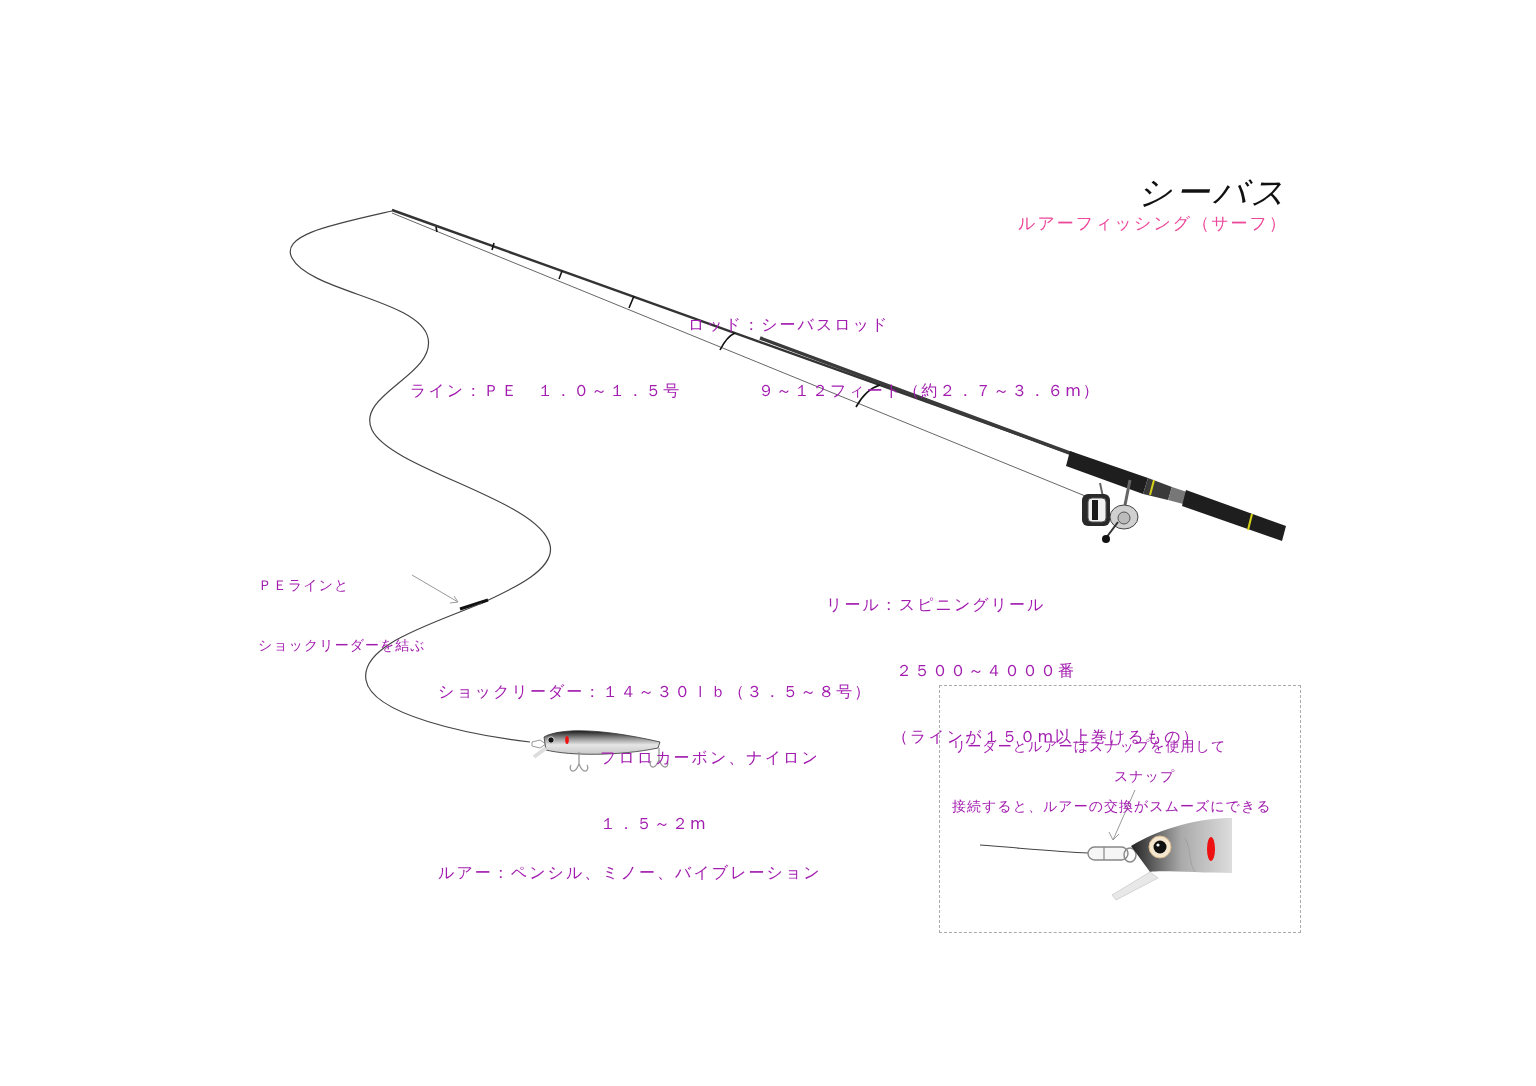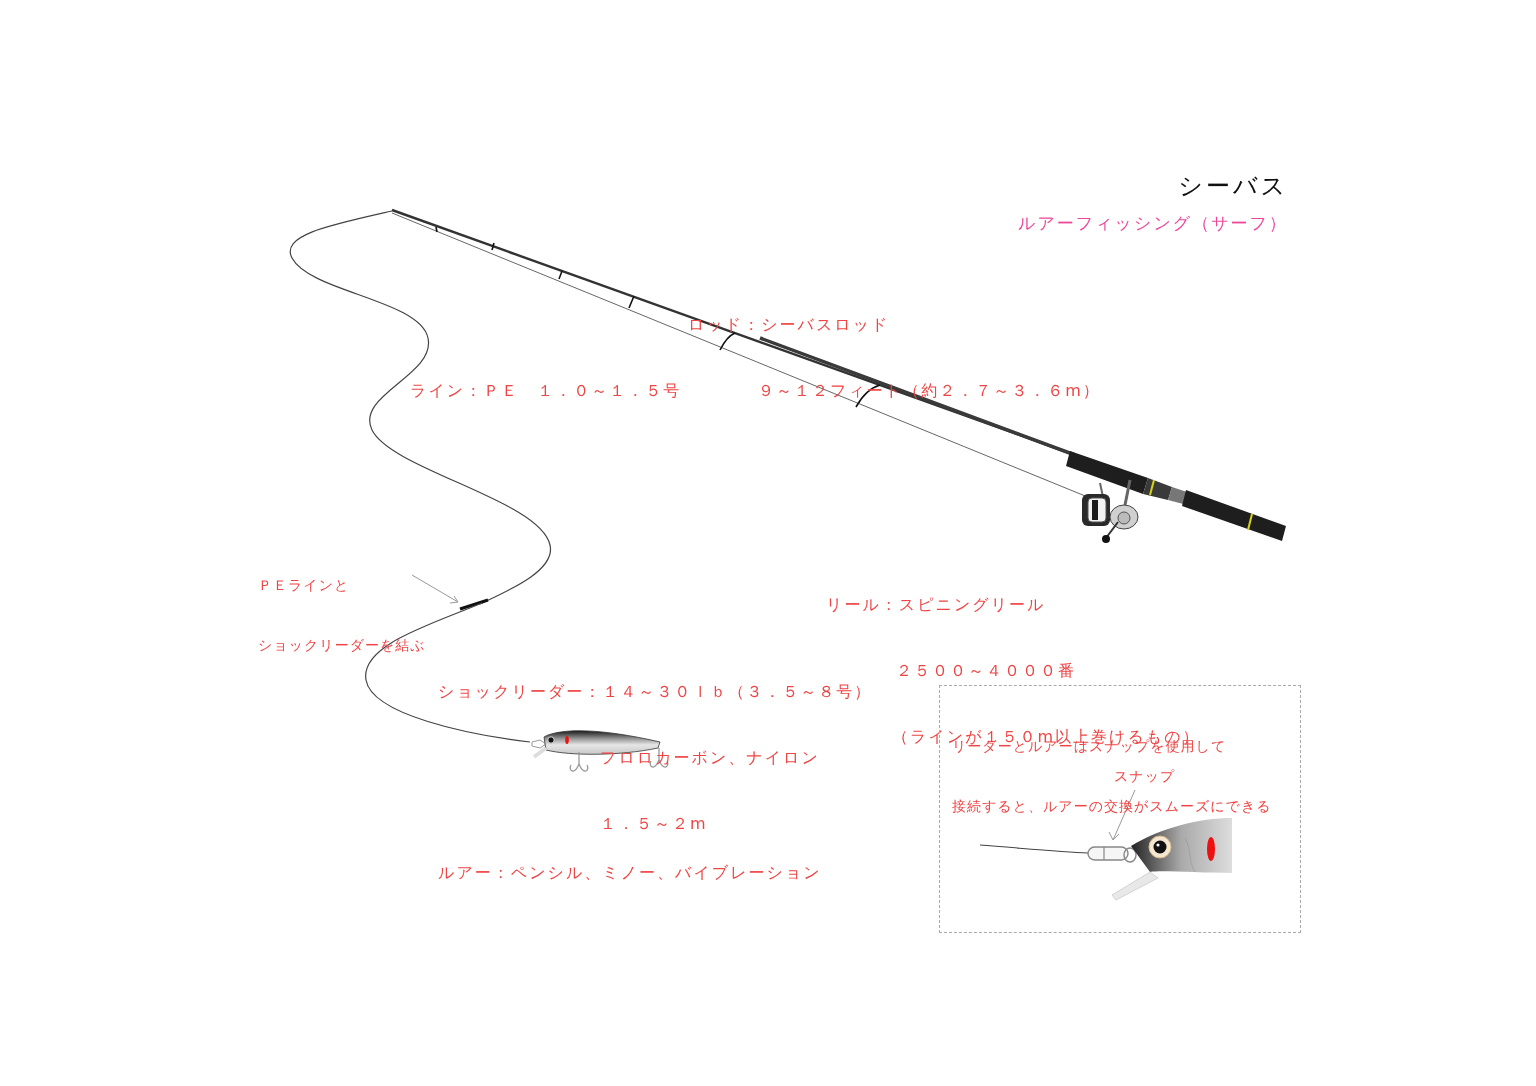--- a/index.html
+++ b/index.html
@@ -1,21 +1,21 @@
 <!DOCTYPE html>
 <html><head>
 <meta charset="utf-8">
 <style>
   html, body { margin: 0; padding: 0; background: #ffffff; }
   body { width: 1536px; height: 1086px; position: relative; overflow: hidden;
          font-family: "DejaVu Sans", "Liberation Sans", sans-serif; color: #111; }
   #art { position: absolute; left: 0; top: 0; }
-  .lbl { position: absolute; white-space: pre; font-size: 16px; letter-spacing: 2px; color: #ef4444; line-height: 22px; }
+  .lbl { position: absolute; white-space: pre; font-size: 16px; letter-spacing: 2px; color: #a21caf; line-height: 22px; }
   .small { font-size: 14px; letter-spacing: 1px; line-height: 20px; }
-  .title { position: absolute; font-size: 24px; letter-spacing: 3px; color: #111; text-align: right; }
+  .title { position: absolute; font-size: 34px; letter-spacing: 3px; color: #111; text-align: right; font-style: italic; }
   .subtitle { position: absolute; font-size: 17px; letter-spacing: 2px; color: #ec4899; text-align: right; }
   .inset { position: absolute; left: 939px; top: 685px; width: 362px; height: 248px;
            border: 1.5px dashed #aaaaaa; box-sizing: border-box; }
 </style>
 </head>
 <body>
 
 <svg id="art" width="1536" height="1086" viewBox="0 0 1536 1086" xmlns="http://www.w3.org/2000/svg">
   <defs>
     <linearGradient id="lureBody" x1="0" y1="0" x2="0" y2="1">

